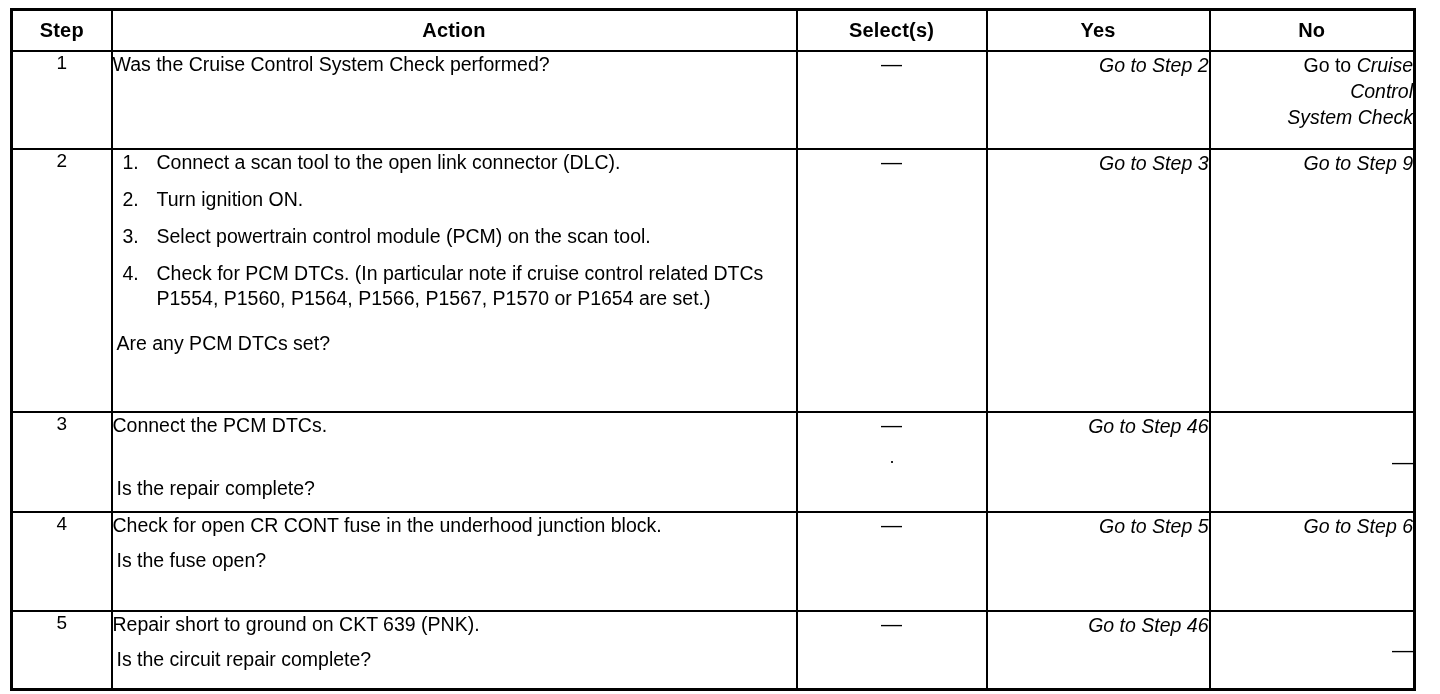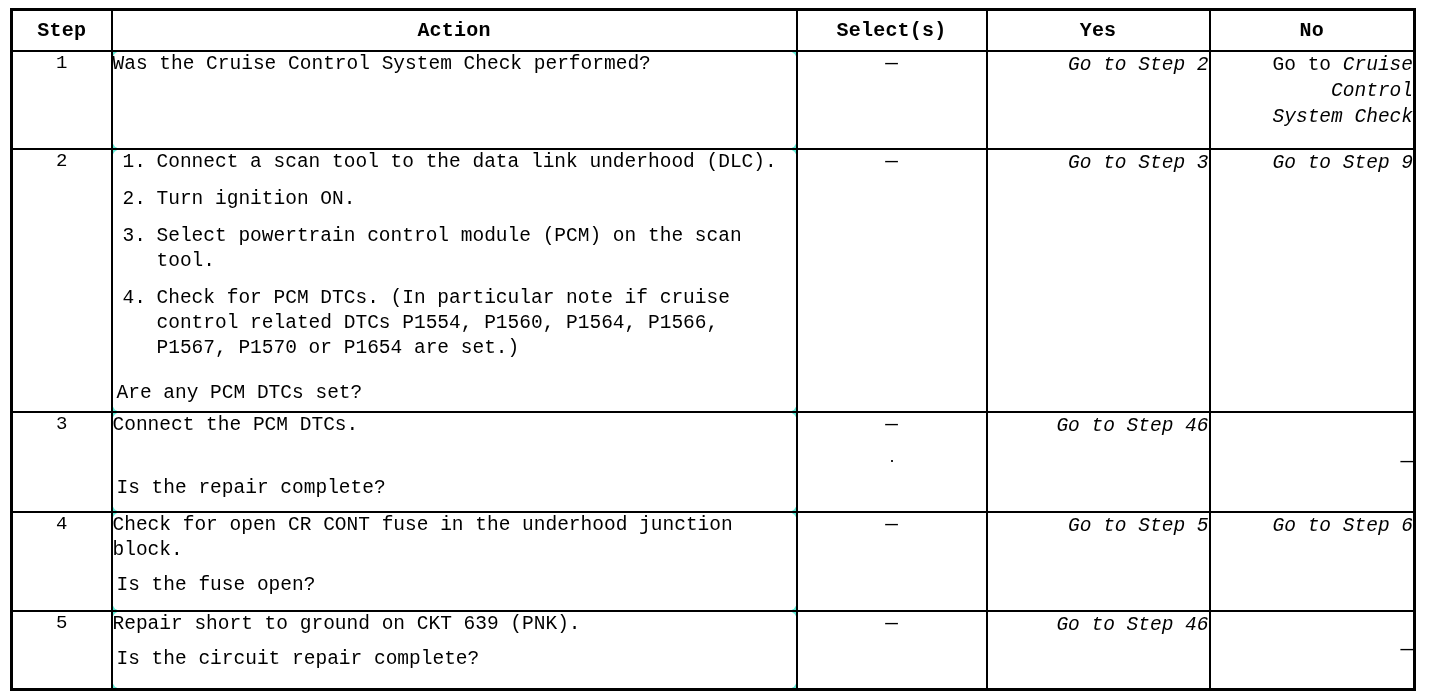--- a/index.html
+++ b/index.html
@@ -23,21 +23,20 @@
   }
 
   table.diag {
     position: absolute;
     left: 10px;
     top: 8px;
     width: 1403px;
     border-collapse: collapse;
     table-layout: fixed;
     background: #5eead4;
-    font-family: Liberation Mono, monospace;
   }
 
   table.diag td, table.diag th {
     border: 2px solid #000000;
     padding: 0;
     vertical-align: top;
     background: #ffffff;
   }
 
   
@@ -65,21 +64,20 @@
     text-align: center;
     vertical-align: middle;
     font-size: 19px;
   }
 
   
   .action-cell {
     padding: 9px 10px 7px 12px;
     font-size: 19.5px;
     line-height: 25px;
-    border-radius: 9px;
   }
   .action-cell .lead {
     margin: 0;
   }
   .action-cell .trailer {
     margin: 4px;
   }
 
   ol.steps {
     margin: 0;
@@ -197,21 +195,21 @@
           <span class="multiline ref-italic">System Check</span>
         </td>
       </tr>
 
       <tr style="height:263px;">
         <td class="step-cell">2</td>
         <td class="action-cell">
           <ol class="steps">
             <li>
               <span class="num">1.</span>
-              <span>Connect a scan tool to the data link underhood (DLC).</span>
+              <span>Connect a scan tool to the open link connector (DLC).</span>
             </li>
             <li>
               <span class="num">2.</span>
               <span>Turn ignition ON.</span>
             </li>
             <li>
               <span class="num">3.</span>
               <span>Select powertrain control module (PCM) on the scan tool.</span>
             </li>
             <li>

